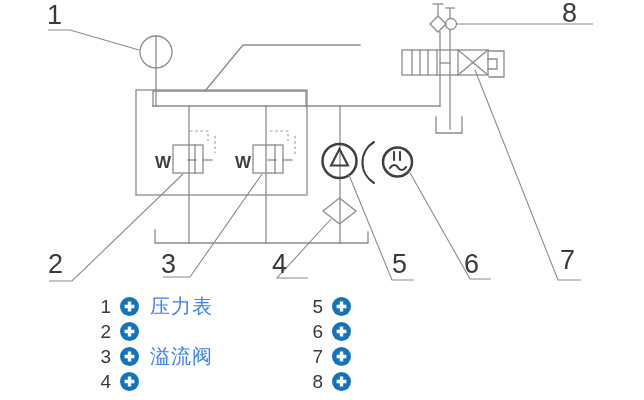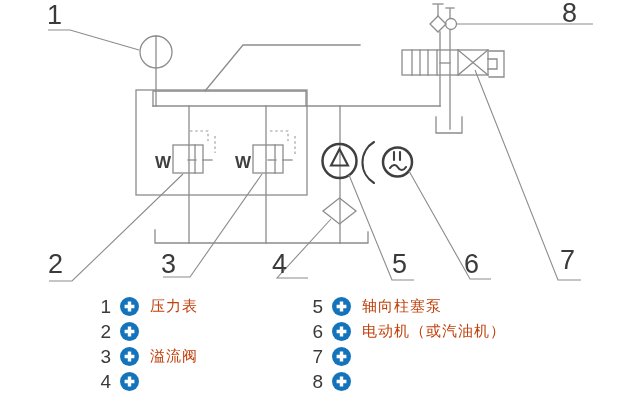--- a/index.html
+++ b/index.html
@@ -14,21 +14,21 @@
   .bold2{ stroke:#3f3f3f; stroke-width:2.1; fill:none; stroke-linecap:round; }
   .dash { stroke:#9a9a9a; stroke-width:1.1; fill:none; stroke-dasharray:2.5 2.7; }
   .spring-text { font-family:"Liberation Sans",sans-serif; font-size:17px; font-weight:bold; fill:#3f3f3f; }
   .callout {
     position:absolute; font-size:27px; line-height:1; color:#3a3a3a;
   }
   .legend-col { position:absolute; }
   .legend-row { display:flex; align-items:center; height:25px; }
   .legend-num { font-size:19px; color:#3a3a3a; width:15px; text-align:right; flex:0 0 auto; }
   .legend-icon { flex:0 0 auto; margin:0 11px 0 9px; display:block; }
-  .legend-label { font-size:15px; color:#c2410c; letter-spacing:1px; white-space:nowrap; }
+  .legend-label { font-size:20px; color:#3b82f6; letter-spacing:1px; white-space:nowrap; }
 </style>
 </head>
 <body>
 
 <div class="canvas">
 
   <svg class="schematic" width="644" height="292" viewBox="0 0 644 292">
 
     <g>
       <rect class="ln" x="136" y="90" width="171" height="105"></rect>
@@ -169,29 +169,27 @@
     </div>
   </div>
 
   <div class="legend-col" style="left:308px; top:294px;">
     <div class="legend-row">
       <span class="legend-num">5</span>
       <svg class="legend-icon" width="19" height="19" viewBox="0 0 19 19">
         <circle cx="9.5" cy="9.5" r="9.5" fill="#1374bc"></circle>
           <path d="M9.5 4.6 V14.4 M4.6 9.5 H14.4" stroke="#ffffff" stroke-width="3.4"></path>
       </svg>
-      <span class="legend-label">轴向柱塞泵</span>
     </div>
     <div class="legend-row">
       <span class="legend-num">6</span>
       <svg class="legend-icon" width="19" height="19" viewBox="0 0 19 19">
         <circle cx="9.5" cy="9.5" r="9.5" fill="#1374bc"></circle>
           <path d="M9.5 4.6 V14.4 M4.6 9.5 H14.4" stroke="#ffffff" stroke-width="3.4"></path>
       </svg>
-      <span class="legend-label">电动机（或汽油机）</span>
     </div>
     <div class="legend-row">
       <span class="legend-num">7</span>
       <svg class="legend-icon" width="19" height="19" viewBox="0 0 19 19">
         <circle cx="9.5" cy="9.5" r="9.5" fill="#1374bc"></circle>
           <path d="M9.5 4.6 V14.4 M4.6 9.5 H14.4" stroke="#ffffff" stroke-width="3.4"></path>
       </svg>
     </div>
     <div class="legend-row">
       <span class="legend-num">8</span>

